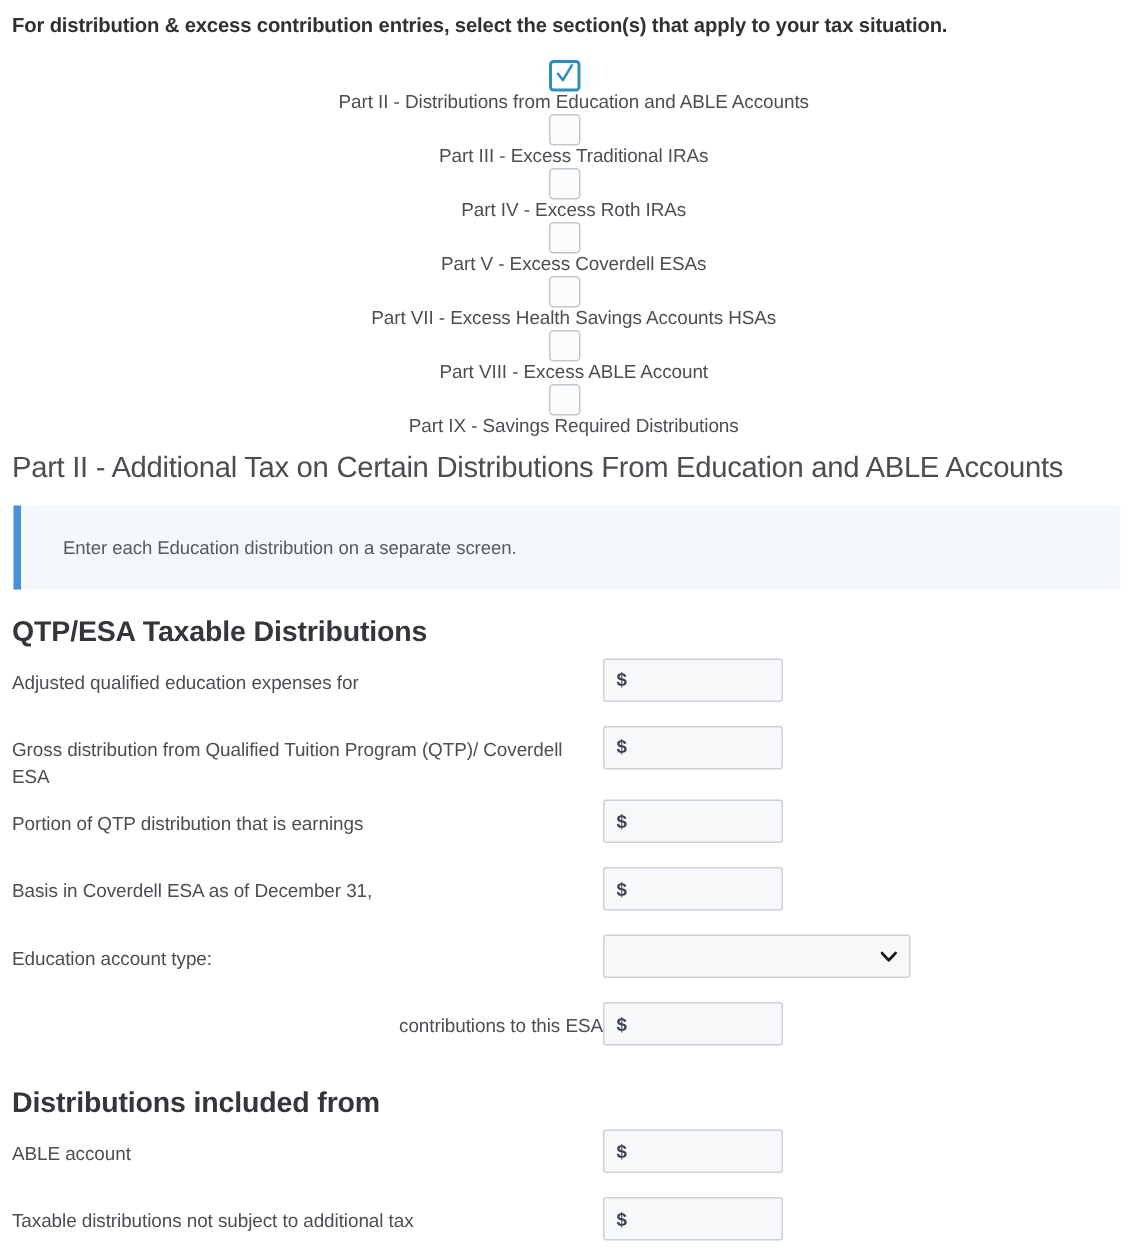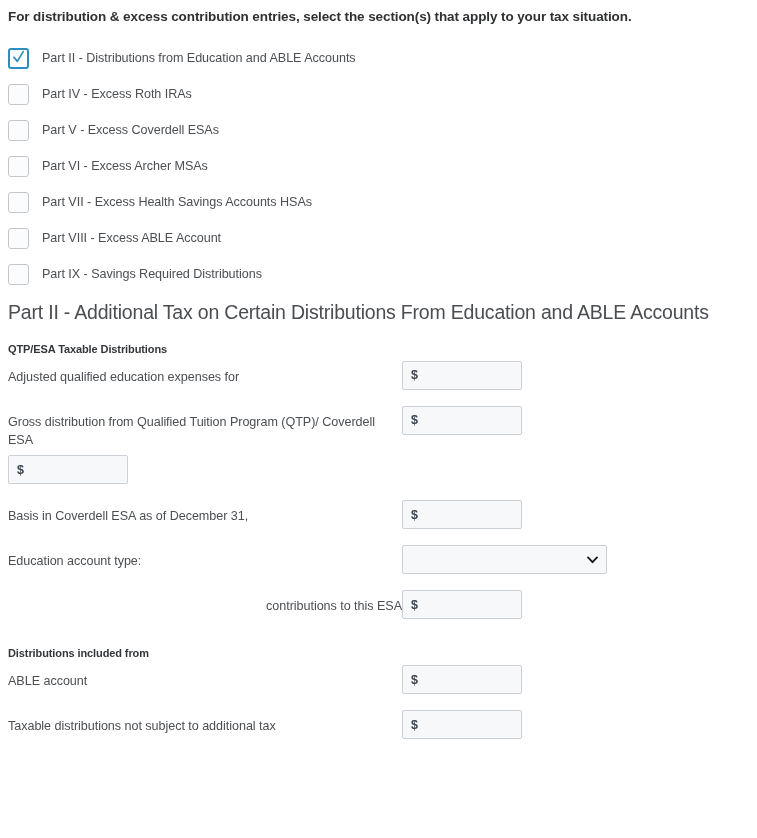--- a/index.html
+++ b/index.html
@@ -36,20 +36,21 @@
 
   
   .check-list {
     margin-top: 14px;
     padding-left: 8px;
   }
   .check-row {
     display: flex;
     align-items: center;
     height: 36px;
+    flex-direction: column;
   }
   .cbox {
     position: relative;
     width: 21px;
     height: 21px;
     min-width: 21px;
     border: 1px solid #c3c7cc;
     border-radius: 3px;
     background: #fbfcfd;
     margin-right: 13px;
@@ -96,21 +97,21 @@
     font-size: 12.4px;
     color: #56595e;
     padding-left: 28px;
     letter-spacing: -0.05px;
   }
 
   
   .form-section { padding: 0 8px; }
 
   .section-title {
-    font-size: 11px;
+    font-size: 19px;
     font-weight: bold;
     color: #33363a;
     margin-top: 18px;
     margin-bottom: 2px;
     letter-spacing: -0.1px;
   }
 
   .field-row {
     display: flex;
     align-items: flex-start;
@@ -203,65 +204,69 @@
           <span class="tick">
             <svg viewBox="0 0 11 15" xmlns="http://www.w3.org/2000/svg">
               <path d="M1 7.2 L4.3 11.4 L10.2 1.6" fill="none" stroke="#2a8ec0" stroke-width="1.7" stroke-linecap="round" stroke-linejoin="round"></path>
             </svg>
           </span>
         </div>
         <span class="check-label">Part II - Distributions from Education and ABLE Accounts</span>
       </div>
       <div class="check-row">
         <div class="cbox"></div>
+        <span class="check-label">Part III - Excess Traditional IRAs</span>
+      </div>
+      <div class="check-row">
+        <div class="cbox"></div>
         <span class="check-label">Part IV - Excess Roth IRAs</span>
       </div>
       <div class="check-row">
         <div class="cbox"></div>
         <span class="check-label">Part V - Excess Coverdell ESAs</span>
       </div>
       <div class="check-row">
         <div class="cbox"></div>
-        <span class="check-label">Part VI - Excess Archer MSAs</span>
-      </div>
-      <div class="check-row">
-        <div class="cbox"></div>
         <span class="check-label">Part VII - Excess Health Savings Accounts HSAs</span>
       </div>
       <div class="check-row">
         <div class="cbox"></div>
         <span class="check-label">Part VIII - Excess ABLE Account</span>
       </div>
       <div class="check-row">
         <div class="cbox"></div>
         <span class="check-label">Part IX - Savings Required Distributions</span>
       </div>
     </div>
 
   <div class="part-heading">Part II - Additional Tax on Certain Distributions From Education and ABLE Accounts</div>
 
+  <div class="info-banner">
+    <div class="info-text">Enter each Education distribution on a separate screen.</div>
+  </div>
 
   <div class="form-section">
     <div class="section-title">QTP/ESA Taxable Distributions</div>
     <div id="qtp-fields">
         <div class="field-row">
           <div class="field-label">Adjusted qualified education expenses for</div>
           <div class="money-input">
             <span class="dollar">$</span>
             <input type="text" style="">
           </div>
         </div>
         <div class="field-row">
           <div class="field-label">Gross distribution from Qualified Tuition Program (QTP)/ Coverdell ESA</div>
           <div class="money-input">
             <span class="dollar">$</span>
             <input type="text" style="">
           </div>
         </div>
         <div class="field-row">
+          <div class="field-label">Portion of QTP distribution that is earnings</div>
           <div class="money-input">
             <span class="dollar">$</span>
             <input type="text" style="">
           </div>
         </div>
         <div class="field-row">
           <div class="field-label">Basis in Coverdell ESA as of December 31,</div>
           <div class="money-input">
             <span class="dollar">$</span>
             <input type="text" style="">

